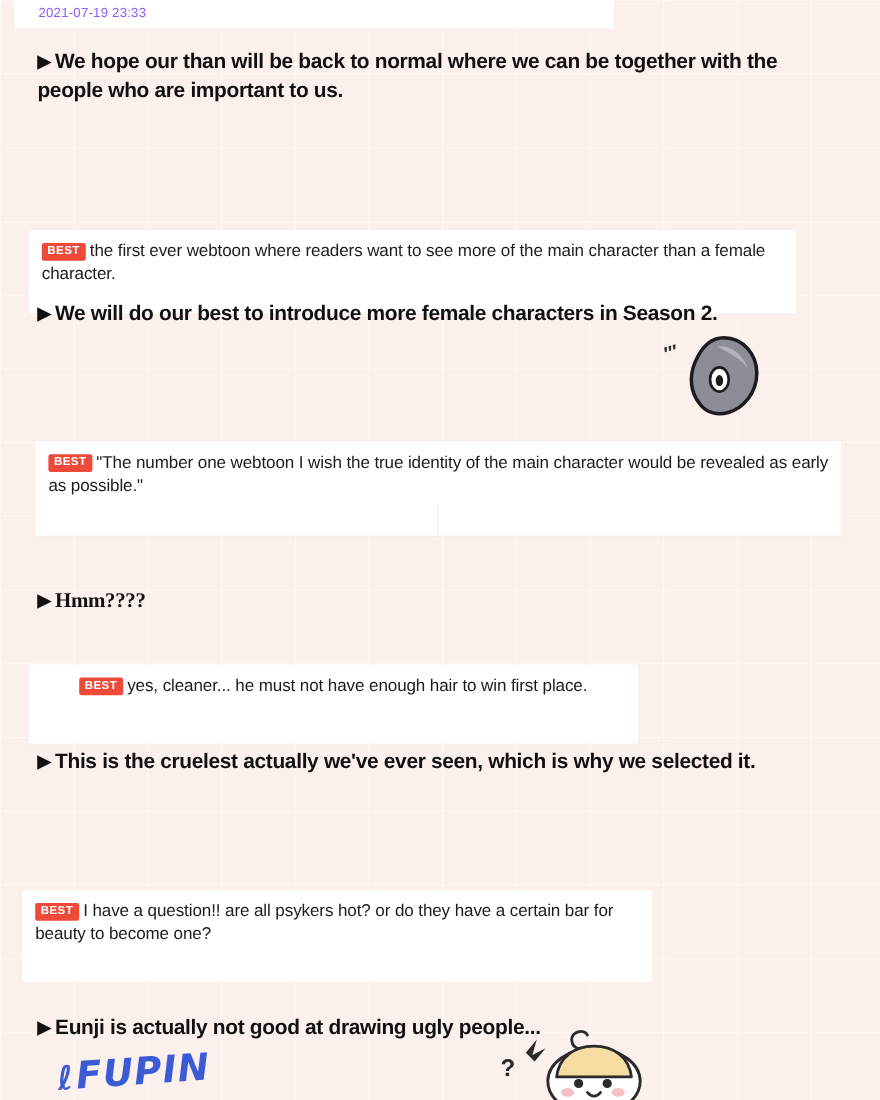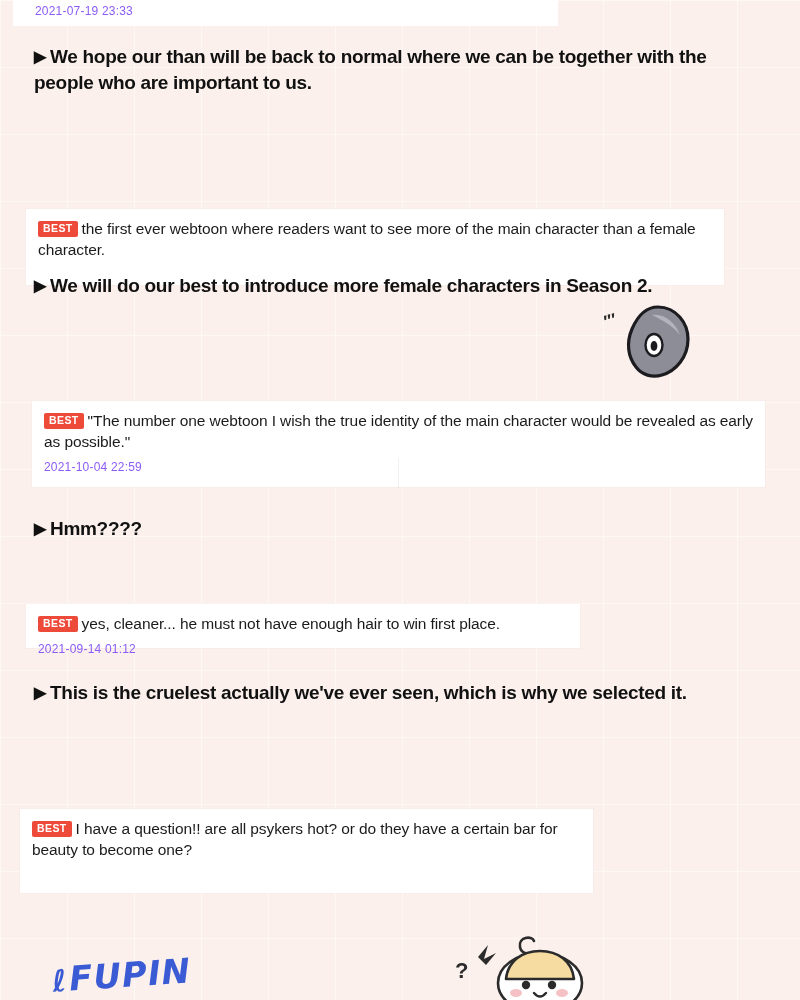--- a/index.html
+++ b/index.html
@@ -169,41 +169,42 @@
   <div class="sparkle">′′′</div>
   <svg class="ghost" viewBox="0 0 76 74">
     <path d="M40 2 C58 2 70 18 70 34 C70 52 58 66 44 70 C34 73 24 70 18 62 C10 52 8 38 14 24 C20 10 28 2 40 2 Z" fill="#8c8d96" stroke="#1c1c20" stroke-width="3.2" stroke-linejoin="round"></path>
     <path d="M34 10 C46 8 58 18 62 30 C56 22 46 16 34 10 Z" fill="#b9bac2" opacity="0.85"></path>
     <ellipse cx="36" cy="40" rx="8.5" ry="11" fill="#ffffff" stroke="#1c1c20" stroke-width="2.4"></ellipse>
     <ellipse cx="36" cy="41" rx="3.4" ry="5" fill="#1c1c20"></ellipse>
   </svg>
 
   <div class="comment-card" style="left:32px; top:401px; width:733px; height:86px;">
     <p class="comment-text"><span class="best-badge">BEST</span><span>"The number one webtoon I wish the true identity of the main character would be revealed as early as possible."</span></p>
-    <div class="timestamp">2021-10-04 22:59</div>
   </div>
   <div class="seam" style="left:398px; top:458px; width:1px; height:30px;"></div>
 
-  <div class="reply" style="left:34px; top:516px; width:730px;">
+  <div class="reply" style="left:34px; top:534px; width:730px;font-family:Liberation Serif, serif;">
     <span class="arrow">▶</span><span>Hmm????</span>
   </div>
 
-  <div class="comment-card" style="left:26px; top:604px; width:554px; height:44px;">
+  <div class="comment-card" style="left:26px; top:604px; width:554px; height:72px;text-align:center;">
     <p class="comment-text"><span class="best-badge">BEST</span><span>yes, cleaner... he must not have enough hair to win first place.</span></p>
-    <div class="timestamp">2021-09-14 01:12</div>
   </div>
 
   <div class="reply" style="left:34px; top:680px; width:730px;">
     <span class="arrow">▶</span><span>This is the cruelest actually we've ever seen, which is why we selected it.</span>
   </div>
 
   <div class="comment-card" style="left:20px; top:809px; width:573px; height:84px;">
     <p class="comment-text"><span class="best-badge">BEST</span><span>I have a question!! are all psykers hot? or do they have a certain bar for beauty to become one?</span></p>
   </div>
 
+  <div class="reply" style="left:34px; top:922px; width:730px;">
+    <span class="arrow">▶</span><span>Eunji is actually not good at drawing ugly people...</span>
+  </div>
 
   <div class="signature">
     <span class="swoosh">ℓ</span><span>FUPIN</span>
   </div>
 
   <div class="qmark">?</div>
   <svg class="bottom-char" viewBox="0 0 160 72">
     <path d="M30 22 L40 10 L36 24 L48 18 L38 30 Z" fill="#2b2b2b"></path>
     <path d="M86 6 C84 0 70 2 72 12 C73 18 80 20 84 18" fill="none" stroke="#2b2b2b" stroke-width="2.6" stroke-linecap="round"></path>
     <ellipse cx="92" cy="48" rx="42" ry="30" fill="#ffffff" stroke="#2b2b2b" stroke-width="2.6"></ellipse>

